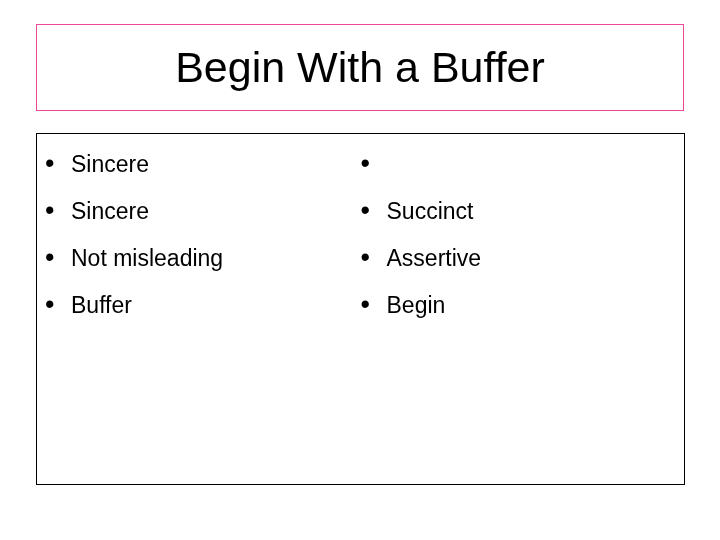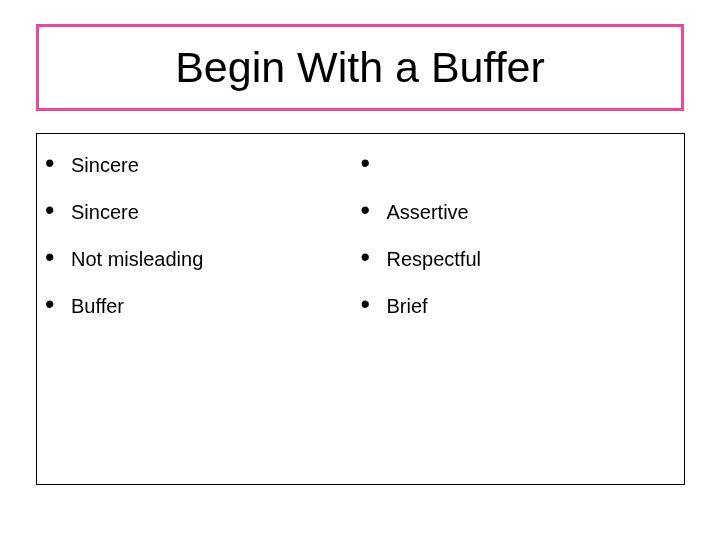--- a/index.html
+++ b/index.html
@@ -23,21 +23,21 @@
     background: #ffffff;
   }
 
   
   .title-box {
     position: absolute;
     left: 36px;
     top: 24px;
     width: 648px;
     height: 87px;
-    border: 3px solid #ec4899;
+    border: 1px solid #ec4899;
     box-sizing: border-box;
     display: flex;
     align-items: center;
     justify-content: center;
   }
   .title-text {
     font-size: 43px;
     line-height: 1.05;
     font-weight: normal;
     letter-spacing: 0px;
@@ -88,21 +88,21 @@
   .bullet-marker {
     display: inline-block;
     width: 26px;
     flex: 0 0 26px;
     font-size: 27px;
     line-height: 47px;
     text-align: left;
   }
   .bullet-label {
     display: inline-block;
-    font-size: 20px;
+    font-size: 23px;
     line-height: 47px;
   }
 </style>
 </head>
 <body>
 
 <div class="slide">
 
   <div class="title-box">
     <div class="title-text">Begin With a Buffer</div>
@@ -132,29 +132,29 @@
         </ul>
       </div>
 
       <div class="column right">
         <ul class="bullet-list">
           <li class="bullet-item">
             <span class="bullet-marker">•</span>
           </li>
           <li class="bullet-item">
             <span class="bullet-marker">•</span>
+            <span class="bullet-label">Succinct</span>
+          </li>
+          <li class="bullet-item">
+            <span class="bullet-marker">•</span>
             <span class="bullet-label">Assertive</span>
           </li>
           <li class="bullet-item">
             <span class="bullet-marker">•</span>
-            <span class="bullet-label">Respectful</span>
-          </li>
-          <li class="bullet-item">
-            <span class="bullet-marker">•</span>
-            <span class="bullet-label">Brief</span>
+            <span class="bullet-label">Begin</span>
           </li>
         </ul>
       </div>
 
     </div>
   </div>
 
 </div>
 
 </body></html>

